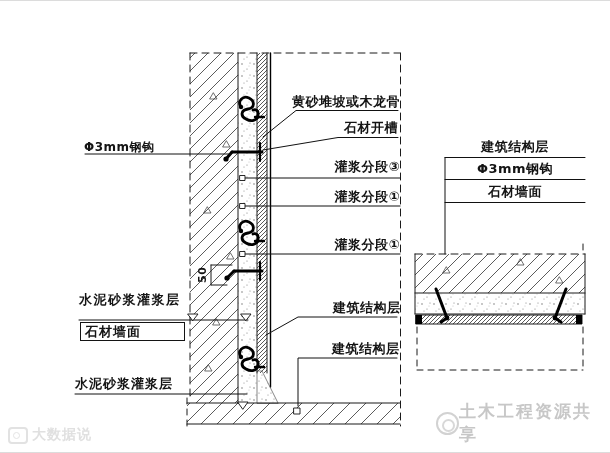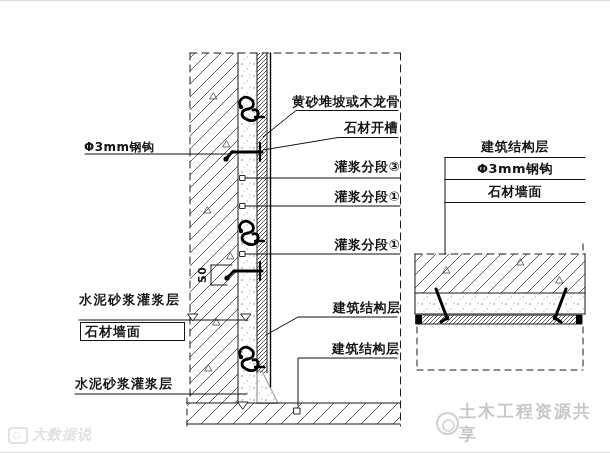--- a/index.html
+++ b/index.html
@@ -52,21 +52,20 @@
     border-radius:50%;border:2px solid #d8d8d8;
   }
   .brand-text{
     font-size:17px;font-weight:bold;letter-spacing:2px;
     text-shadow:1px 1px 0 #ffffff;
   }
   .wm-left{
     position:absolute;left:8px;top:425px;
     display:flex;align-items:center;gap:4px;
     color:#e0e0e0;
-    font-style:italic;
   }
   .wm-left-logo{
     width:20px;height:17px;border:2px solid #e2e2e2;border-radius:4px;
     position:relative;box-sizing:border-box;
   }
   .wm-left-logo::after{
     content:"";position:absolute;left:3px;top:3px;width:5px;height:5px;
     border-radius:50%;border:1.5px solid #e4e4e4;
   }
   .wm-left-text{font-size:14px;font-weight:bold;letter-spacing:1px;}

